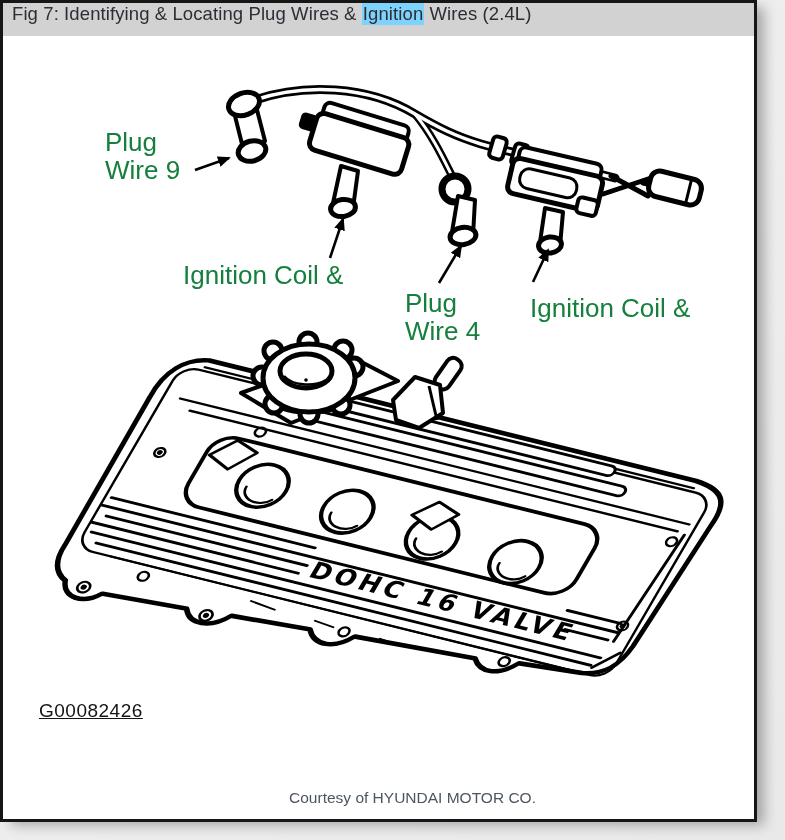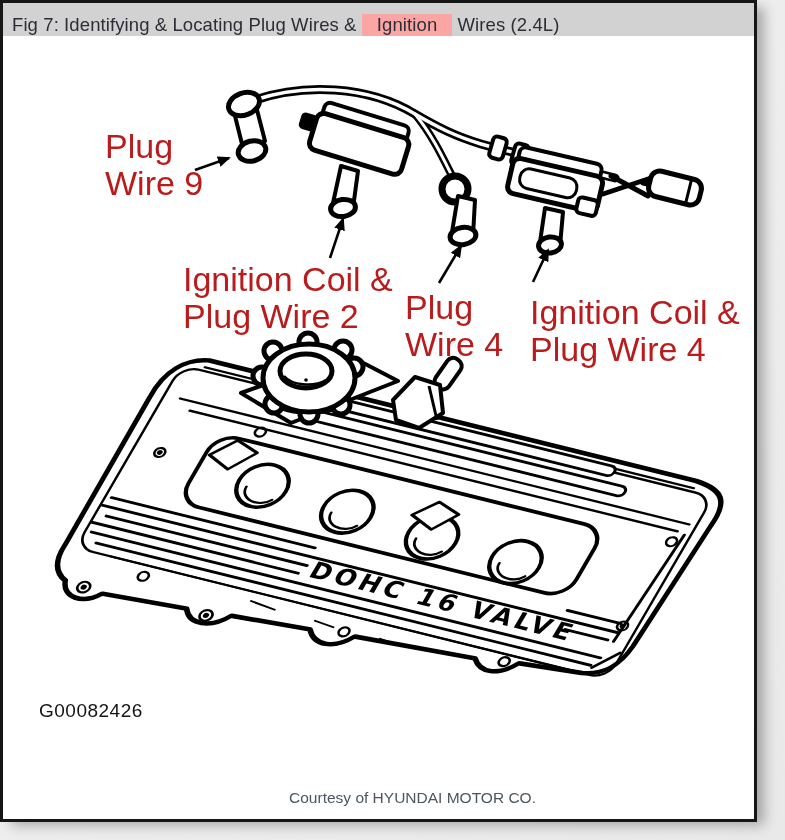--- a/index.html
+++ b/index.html
@@ -1,25 +1,25 @@
 <!DOCTYPE html>
 <html><head>
 <meta charset="utf-8">
 <style>
   html,body{margin:0;padding:0;background:#ececec;font-family:"Liberation Sans",sans-serif;}
   .stage{position:relative;width:785px;height:840px;background:linear-gradient(135deg,#f2f2f2 0%,#e9e9e9 100%);overflow:hidden;}
   .page{position:absolute;left:0;top:0;width:751px;height:816px;background:#ffffff;
         border:3px solid #161616;box-shadow:9px 5px 12px -2px rgba(0,0,0,0.30);}
-  .titlebar{height:33px;background:#d2d2d2;display:flex;align-items:flex-end;
+  .titlebar{height:33px;background:#d2d2d2;display:flex;align-items:flex-start;
             padding-left:9px;font-size:18.5px;color:#2d2d36;letter-spacing:0.1px;white-space:pre;}
-  .titlebar .hl{background:#fca5a5;padding:0 15px;}
+  .titlebar .hl{background:#7dd3fc;padding:0 1px;}
   .canvas{position:relative;width:751px;height:783px;}
   .art{position:absolute;left:0;top:0;}
-  .lbl{position:absolute;color:#b91c1c;font-size:34px;line-height:1.08;letter-spacing:0px;white-space:nowrap;}
-  .figid{position:absolute;left:36px;top:664px;font-size:19px;color:#141414;letter-spacing:0.5px;}
+  .lbl{position:absolute;color:#15803d;font-size:26px;line-height:1.08;letter-spacing:0px;white-space:nowrap;}
+  .figid{position:absolute;left:36px;top:664px;font-size:19px;color:#141414;letter-spacing:0.5px;text-decoration:underline;}
   .credit{position:absolute;left:0;right:0;top:753px;text-align:center;transform:translateX(34px);
           font-size:15.5px;color:#4d565f;}
   svg *{vector-effect:none;}
 </style>
 </head>
 <body>
 
 <div class="stage">
  <div class="page">
 
@@ -171,29 +171,27 @@
        <path d="M530,246 L545,214" marker-end="url(#ah)"></path>
      </g>
    </svg>
 
    <div class="lbl" style="left:102px;top:92px;">
      <div>Plug</div>
      <div>Wire 9</div>
    </div>
    <div class="lbl" style="left:180px;top:225px;">
      <div>Ignition Coil &amp;</div>
-     <div>Plug Wire 2</div>
    </div>
    <div class="lbl" style="left:402px;top:253px;">
      <div>Plug</div>
      <div>Wire 4</div>
    </div>
    <div class="lbl" style="left:527px;top:258px;">
      <div>Ignition Coil &amp;</div>
-     <div>Plug Wire 4</div>
    </div>
 
    <div class="figid">G00082426</div>
    <div class="credit">Courtesy of HYUNDAI MOTOR CO.</div>
 
   </div>
  </div>
 </div>
 
 </body></html>

